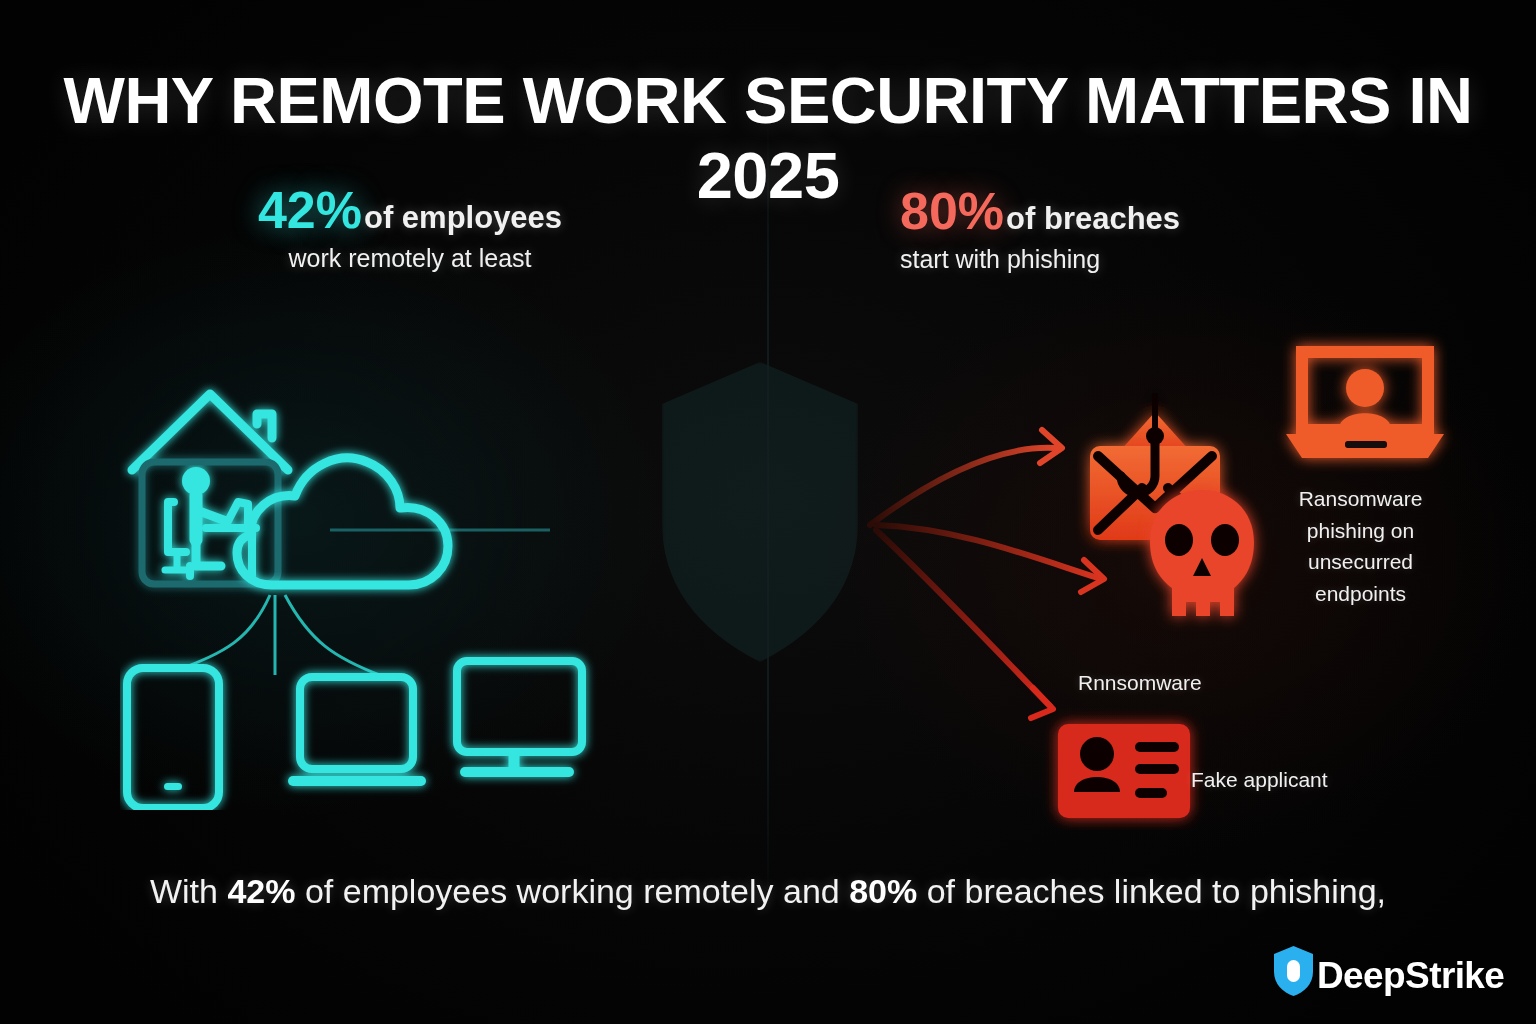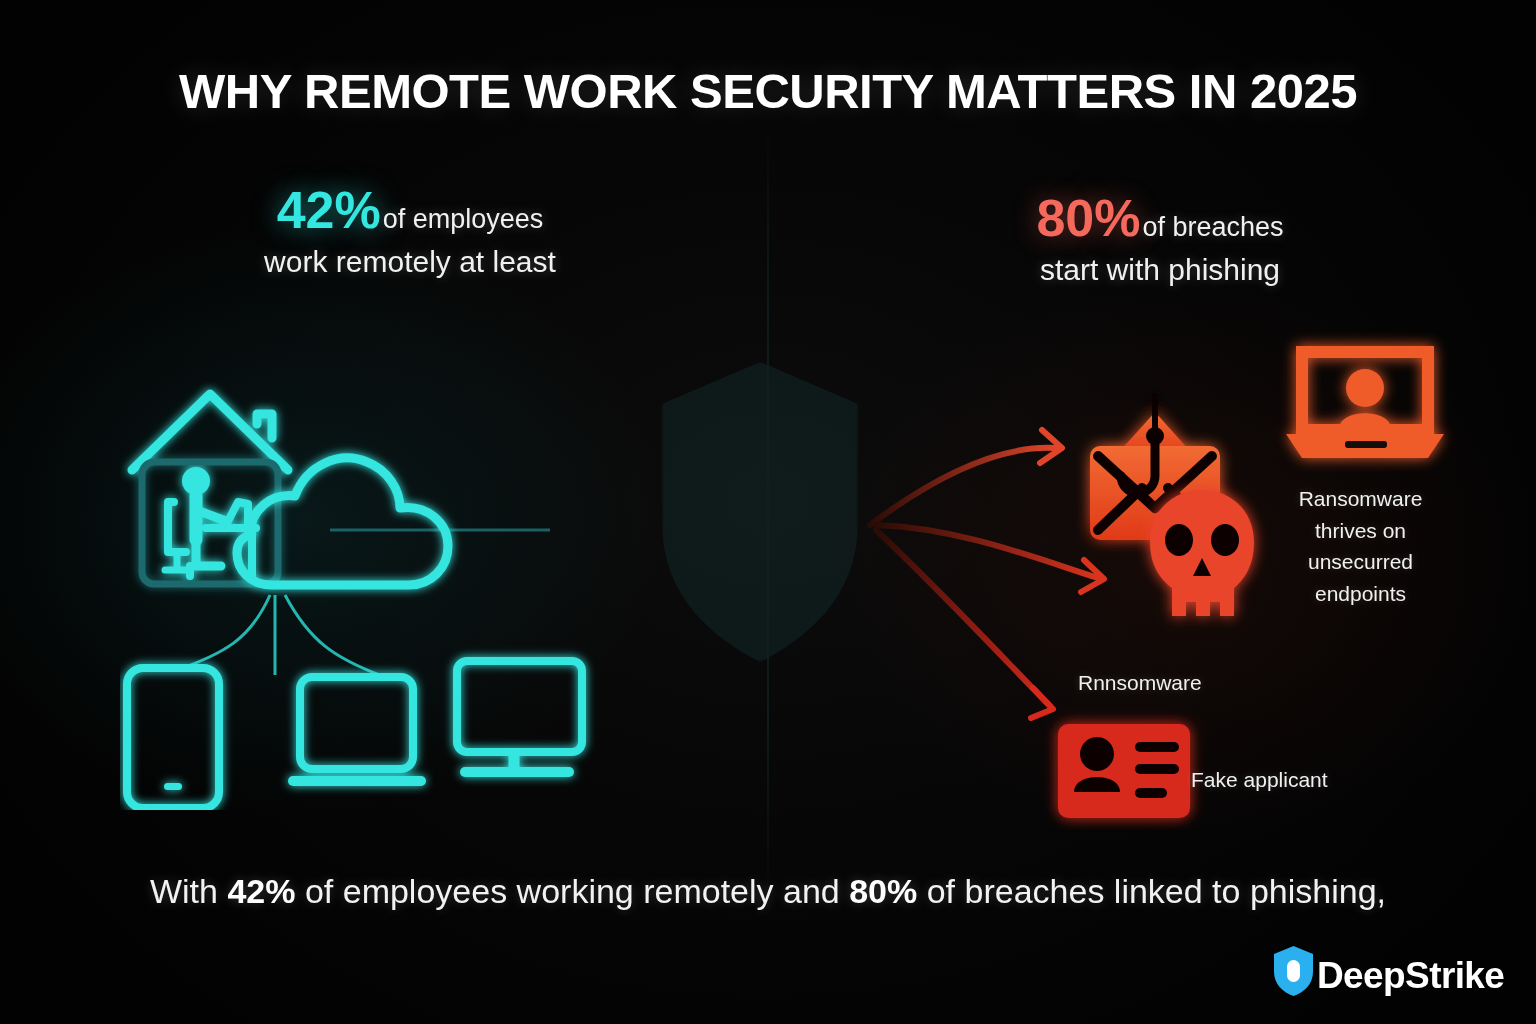--- a/index.html
+++ b/index.html
@@ -31,43 +31,43 @@
   .center-divider {
     position:absolute; left:767px; top:120px; width:2px; height:790px;
     background:linear-gradient(to bottom, rgba(0,0,0,0) 0%, rgba(18,30,32,0.85) 25%, rgba(18,30,32,0.85) 75%, rgba(0,0,0,0) 100%);
   }
 
   
   .title {
     position:absolute; top:63px; left:0; width:1536px;
     text-align:center;
     color:#fff;
-    font-size:49px;
+    font-size:65px;
     font-weight:700;
     letter-spacing:-0.5px;
     text-shadow:0 0 24px rgba(255,255,255,0.16);
   }
 
   
   .stat { position:absolute; }
   .stat-left  { left:150px; top:180px; width:520px; text-align:center; }
-  .stat-right { left:900px; top:188px; width:520px; text-align:center; }
+  .stat-right { left:900px; top:181px; width:520px; text-align:left; }
 
   .stat-line1 { white-space:nowrap; }
   .big-num {
     font-size:52px; font-weight:700; vertical-align:baseline;
   }
   .big-num.cyan { color:#33e6e0; text-shadow:0 0 26px rgba(51,230,224,0.55); }
   .big-num.red  { color:#f4695c; text-shadow:0 0 26px rgba(244,105,92,0.45); }
   .stat-sub {
-    font-size:27px; color:#f1f1f1; font-weight:400; margin-left:2px;
+    font-size:31px; color:#f1f1f1; font-weight:700; margin-left:2px;
     text-shadow:0 0 12px rgba(255,255,255,0.25);
   }
   .stat-line2, .stat-line3 {
-    font-size:30px; color:#f1f1f1; line-height:1.48;
+    font-size:25px; color:#f1f1f1; line-height:1.48;
     text-shadow:0 0 12px rgba(255,255,255,0.25);
   }
 
   
   .illus-left { position:absolute; left:120px; top:380px; width:580px; height:430px; }
 
   
   .illus-right { position:absolute; left:850px; top:330px; width:620px; height:500px; }
 
   
@@ -249,21 +249,21 @@
         <rect x="208" y="394" width="132" height="94" rx="10" fill="#d8291c"></rect>
         <circle cx="247" cy="424" r="17" fill="#0a0404"></circle>
         <path d="M224 462 C 224 442, 270 442, 270 462 Z" fill="#0a0404"></path>
         <rect x="285" y="412" width="44" height="10" rx="5" fill="#0a0404"></rect>
         <rect x="285" y="434" width="44" height="10" rx="5" fill="#0a0404"></rect>
         <rect x="285" y="458" width="32" height="10" rx="5" fill="#0a0404"></rect>
       </g>
     </svg>
   </div>
 
-  <div class="lbl lbl-ransom-endpoints">Ransomware thrives on unsecurred endpoints</div>
+  <div class="lbl lbl-ransom-endpoints">Ransomware phishing on unsecurred endpoints</div>
   <div class="lbl lbl-idcard">Fake applicant</div>
   <div class="lbl lbl-skull">Rnnsomware</div>
 
   <div class="footer">
     <div><span>With </span><b>42%</b><span> of employees working remotely and </span><b>80%</b><span> of breaches linked to phishing,</span></div>
   </div>
 
   <div class="logo">
     <svg width="43" height="52" viewBox="0 0 43 52">
       <path d="M21.5 1 L41 9 L41 27 C41 39, 32 47.5, 21.5 51 C11 47.5, 2 39, 2 27 L2 9 Z" fill="#2bb0ef"></path>

